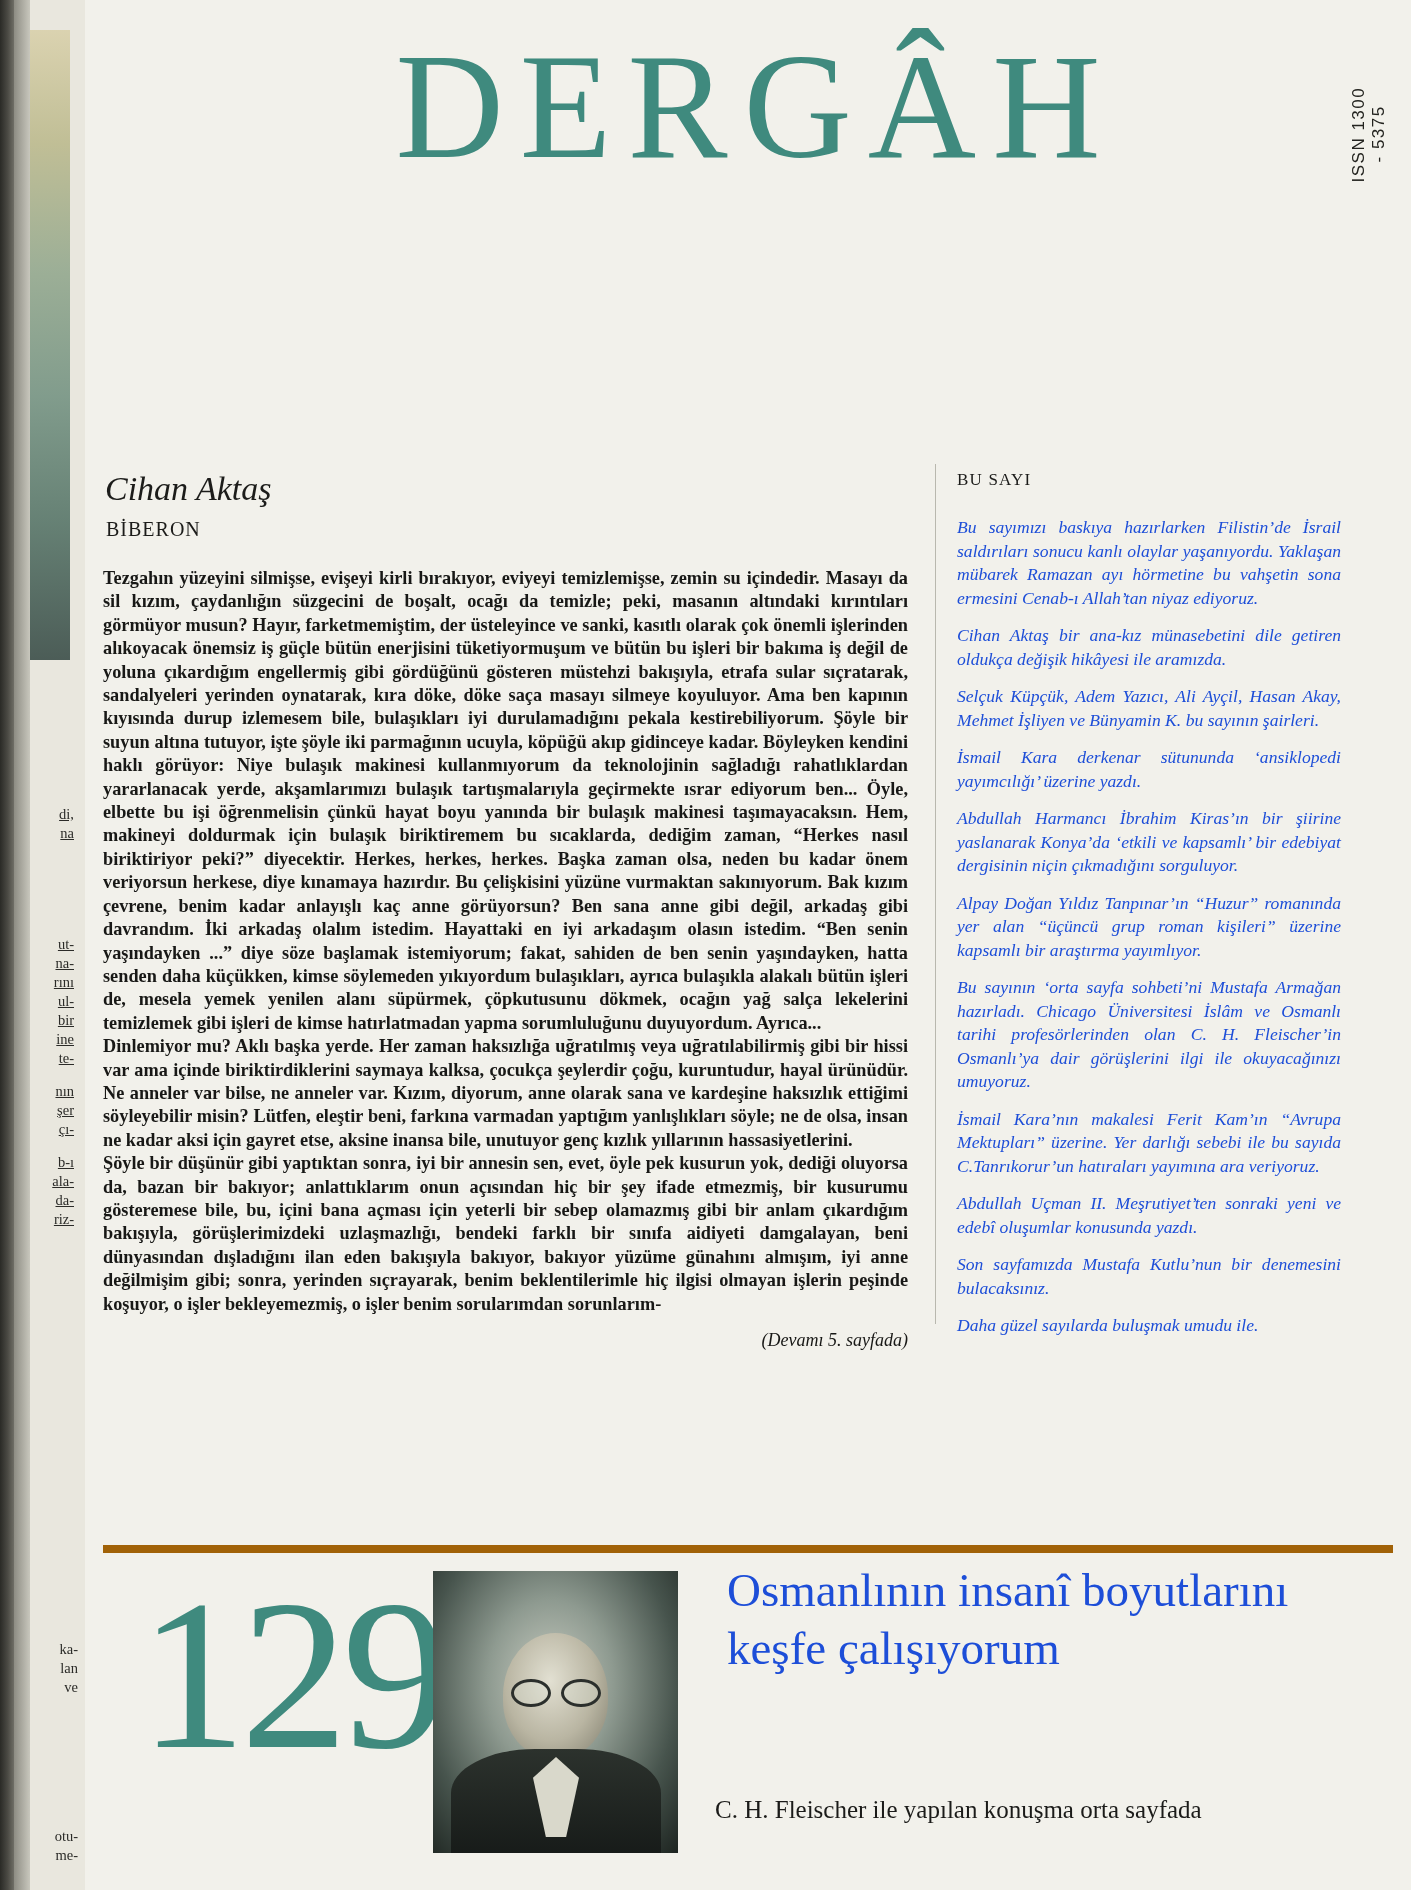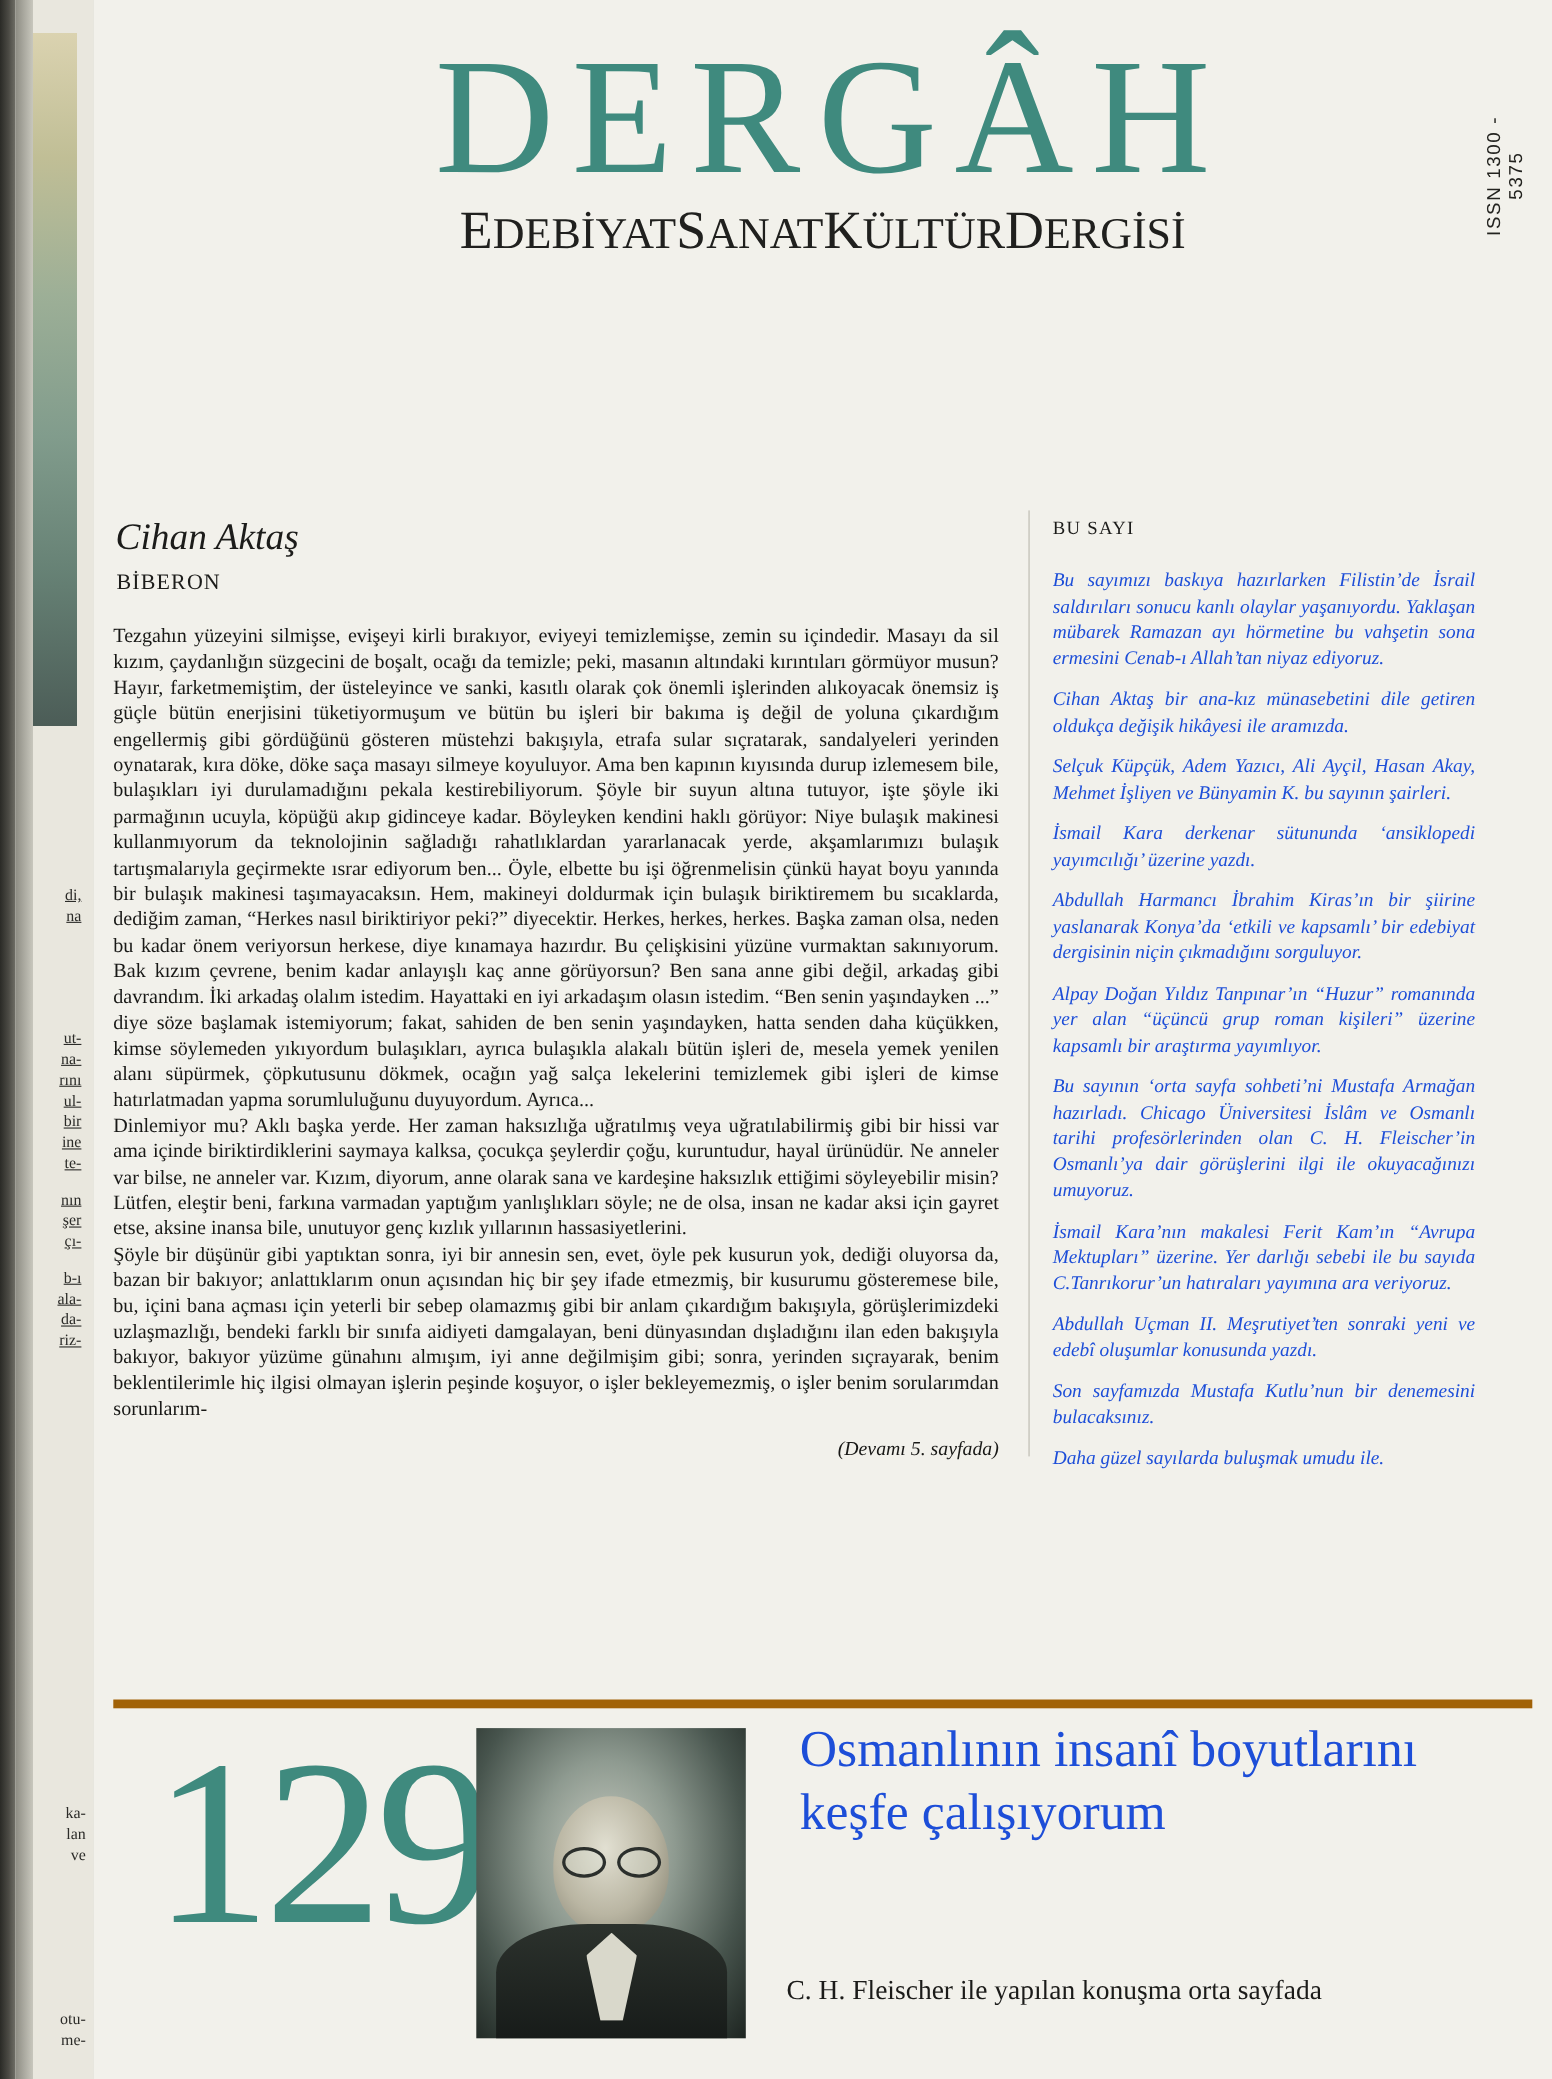--- a/index.html
+++ b/index.html
@@ -123,20 +123,21 @@
     color: #1c1c1a;
     margin: 0 0 26px 3px;
   }
   .body-text p {
     margin: 0;
     font-size: 18.3px;
     line-height: 23.4px;
     text-align: justify;
     color: #181816;
     text-indent: 0;
+    font-weight: bold;
   }
   .body-text p + p { margin-top: 0px; }
   .devami {
     margin-top: 14px;
     text-align: right;
     font-style: italic;
     font-size: 18px;
     color: #181816;
   }
 
@@ -303,23 +304,20 @@
     <div>otu-</div>
     <div>me-</div>
     <div style="height:130px"></div>
 
   </div>
 
   <div class="sheet">
 
     <div class="masthead">
       <div class="dergah">DERGÂH</div>
-      <div class="subtitle">
-        <span>E</span><span class="small">DEBİYAT</span><span>S</span><span class="small">ANAT</span><span>K</span><span class="small">ÜLTÜR</span><span>D</span><span class="small">ERGİSİ</span>
-      </div>
       <div class="issn">ISSN 1300 - 5375</div>
     </div>
 
     <div class="content">
 
       <div class="main-col">
         <div class="byline">Cihan Aktaş</div>
         <div class="article-title">BİBERON</div>
         <div class="body-text">
           <p>Tezgahın yüzeyini silmişse, evişeyi kirli bırakıyor, eviyeyi temizlemişse, zemin su içindedir. Masayı da sil kızım, çaydanlığın süzgecini de boşalt, ocağı da temizle; peki, masanın altındaki kırıntıları görmüyor musun? Hayır, farketmemiştim, der üsteleyince ve sanki, kasıtlı olarak çok önemli işlerinden alıkoyacak önemsiz iş güçle bütün enerjisini tüketiyormuşum ve bütün bu işleri bir bakıma iş değil de yoluna çıkardığım engellermiş gibi gördüğünü gösteren müstehzi bakışıyla, etrafa sular sıçratarak, sandalyeleri yerinden oynatarak, kıra döke, döke saça masayı silmeye koyuluyor. Ama ben kapının kıyısında durup izlemesem bile, bulaşıkları iyi durulamadığını pekala kestirebiliyorum. Şöyle bir suyun altına tutuyor, işte şöyle iki parmağının ucuyla, köpüğü akıp gidinceye kadar. Böyleyken kendini haklı görüyor: Niye bulaşık makinesi kullanmıyorum da teknolojinin sağladığı rahatlıklardan yararlanacak yerde, akşamlarımızı bulaşık tartışmalarıyla geçirmekte ısrar ediyorum ben... Öyle, elbette bu işi öğrenmelisin çünkü hayat boyu yanında bir bulaşık makinesi taşımayacaksın. Hem, makineyi doldurmak için bulaşık biriktiremem bu sıcaklarda, dediğim zaman, “Herkes nasıl biriktiriyor peki?” diyecektir. Herkes, herkes, herkes. Başka zaman olsa, neden bu kadar önem veriyorsun herkese, diye kınamaya hazırdır. Bu çelişkisini yüzüne vurmaktan sakınıyorum. Bak kızım çevrene, benim kadar anlayışlı kaç anne görüyorsun? Ben sana anne gibi değil, arkadaş gibi davrandım. İki arkadaş olalım istedim. Hayattaki en iyi arkadaşım olasın istedim. “Ben senin yaşındayken ...” diye söze başlamak istemiyorum; fakat, sahiden de ben senin yaşındayken, hatta senden daha küçükken, kimse söylemeden yıkıyordum bulaşıkları, ayrıca bulaşıkla alakalı bütün işleri de, mesela yemek yenilen alanı süpürmek, çöpkutusunu dökmek, ocağın yağ salça lekelerini temizlemek gibi işleri de kimse hatırlatmadan yapma sorumluluğunu duyuyordum. Ayrıca...</p>

